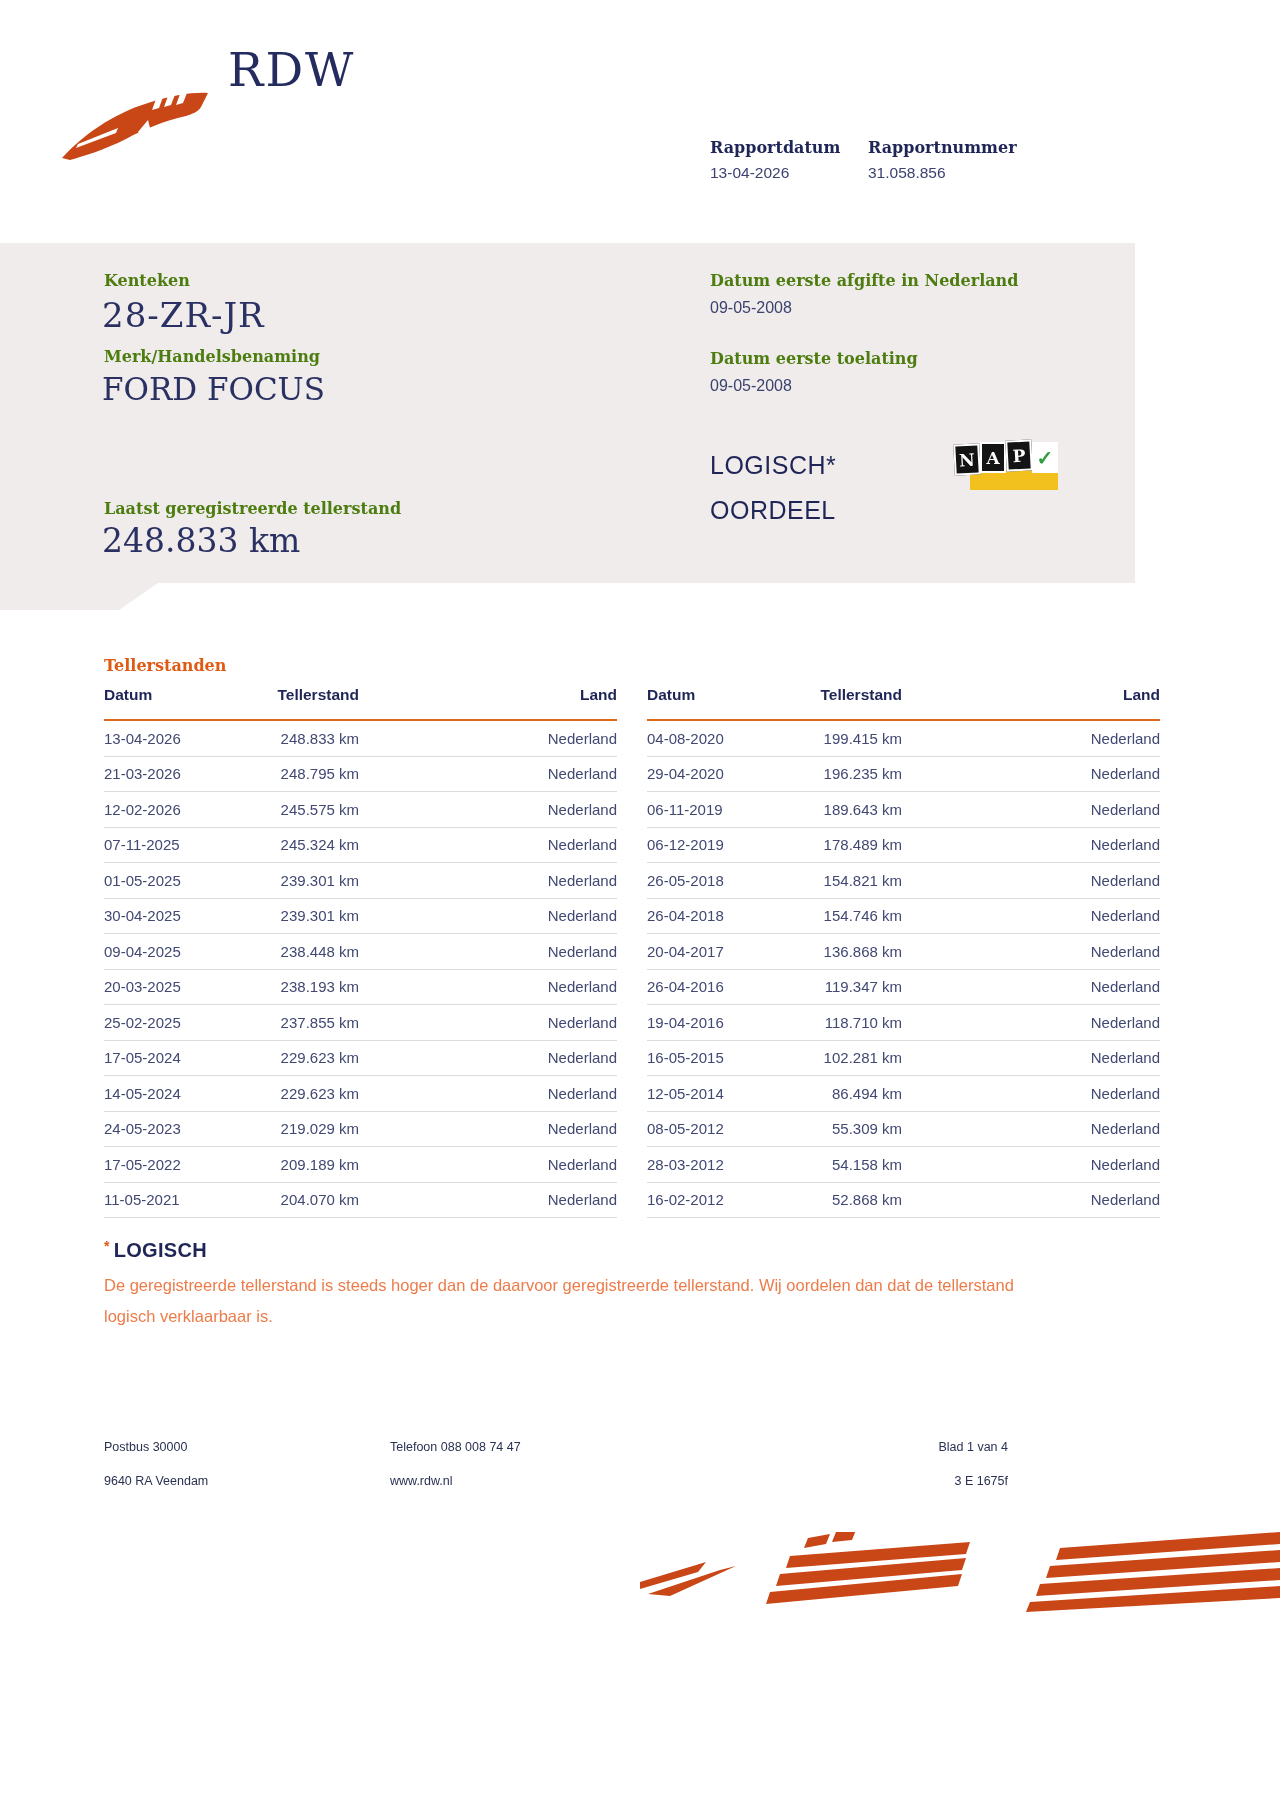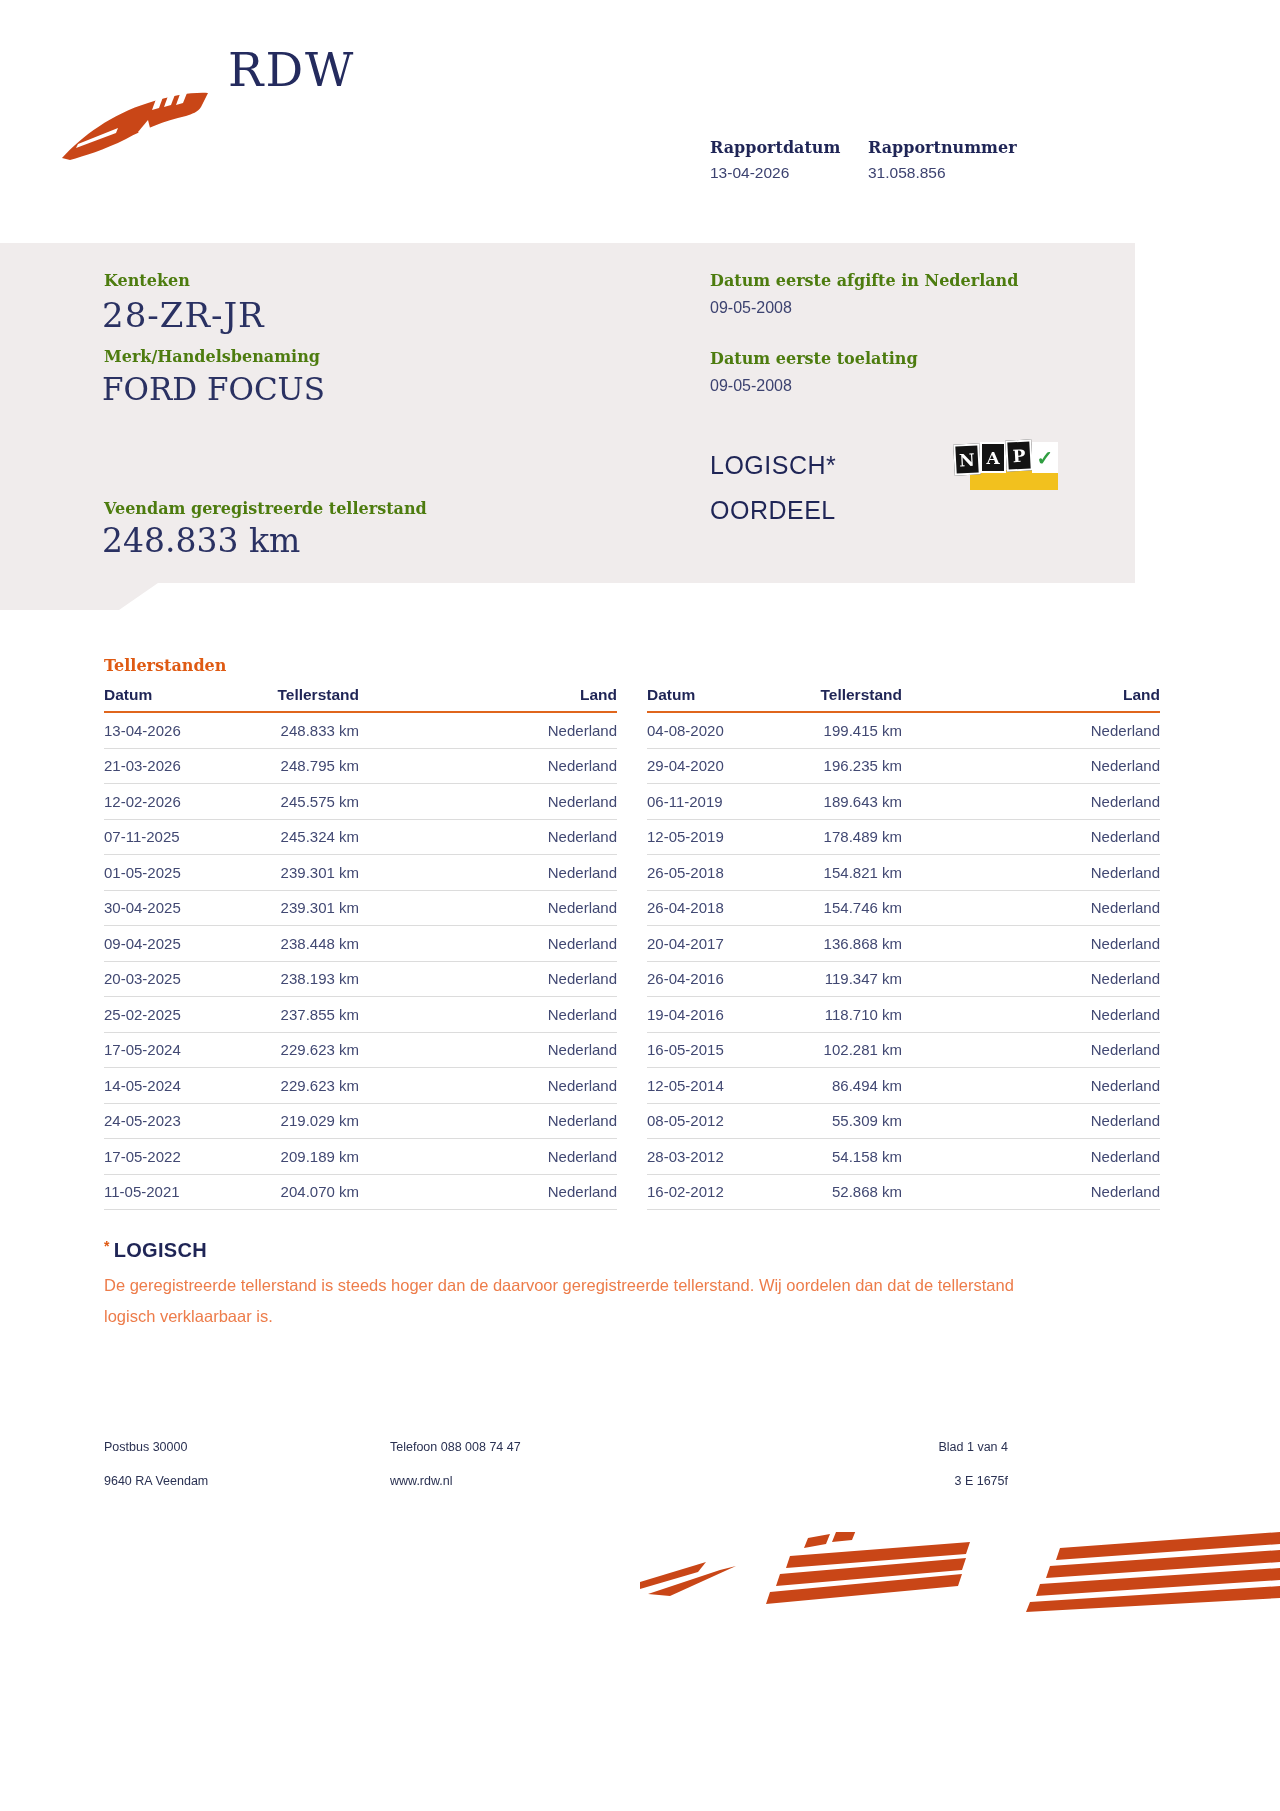--- a/index.html
+++ b/index.html
@@ -67,21 +67,21 @@
   
   .section-heading{
     position:absolute;left:104px;top:656px;margin:0;
     font-family:"DejaVu Serif",serif;font-weight:bold;font-size:16px;color:#df5a13;text-align:center;
   }
   .ttable{position:absolute;top:686px;}
   .ttable.left{left:104px;width:513px;}
   .ttable.right{left:647px;width:513px;}
   .thead{
     display:grid;grid-template-columns:146px 109px 1fr;
-    border-bottom:2px solid #e0661c;padding-bottom:7px;
+    border-bottom:2px solid #e0661c;padding-bottom:15px;
     font-weight:bold;font-size:15.5px;color:#1f2556;
   }
   .th1,.th2{text-align:right;}
   .trow{
     display:grid;grid-template-columns:146px 109px 1fr;height:34.5px;
     align-items:center;border-bottom:1px solid #dcdcdc;
     font-size:15px;color:#414872;
   }
   .tc1,.tc2{text-align:right;}
   
@@ -120,21 +120,21 @@
   <div class="meta-label mx1">Rapportdatum</div>
   <div class="meta-label mx2">Rapportnummer</div>
   <div class="meta-value mx1">13-04-2026</div>
   <div class="meta-value mx2">31.058.856</div>
 
   <section class="panel">
     <div class="fld-label kenteken-l">Kenteken</div>
     <div class="fld-serif kenteken-v">28-ZR-JR</div>
     <div class="fld-label merk-l">Merk/Handelsbenaming</div>
     <div class="fld-serif merk-v">FORD FOCUS</div>
-    <div class="fld-label tell-l">Veendam geregistreerde tellerstand</div>
+    <div class="fld-label tell-l">Laatst geregistreerde tellerstand</div>
     <div class="fld-serif tell-v">248.833 km</div>
 
     <div class="fld-label afgifte-l">Datum eerste afgifte in Nederland</div>
     <div class="fld-sans afgifte-v">09-05-2008</div>
     <div class="fld-label toelating-l">Datum eerste toelating</div>
     <div class="fld-sans toelating-v">09-05-2008</div>
 
     <div class="verdict">
       <span>LOGISCH*</span><br>
       <span>OORDEEL</span>
@@ -247,21 +247,21 @@
           <span class="tc0">29-04-2020</span>
           <span class="tc1">196.235 km</span>
           <span class="tc2">Nederland</span>
         </div>
         <div class="trow">
           <span class="tc0">06-11-2019</span>
           <span class="tc1">189.643 km</span>
           <span class="tc2">Nederland</span>
         </div>
         <div class="trow">
-          <span class="tc0">12-05-2019</span>
+          <span class="tc0">06-12-2019</span>
           <span class="tc1">178.489 km</span>
           <span class="tc2">Nederland</span>
         </div>
         <div class="trow">
           <span class="tc0">26-05-2018</span>
           <span class="tc1">154.821 km</span>
           <span class="tc2">Nederland</span>
         </div>
         <div class="trow">
           <span class="tc0">26-04-2018</span>

